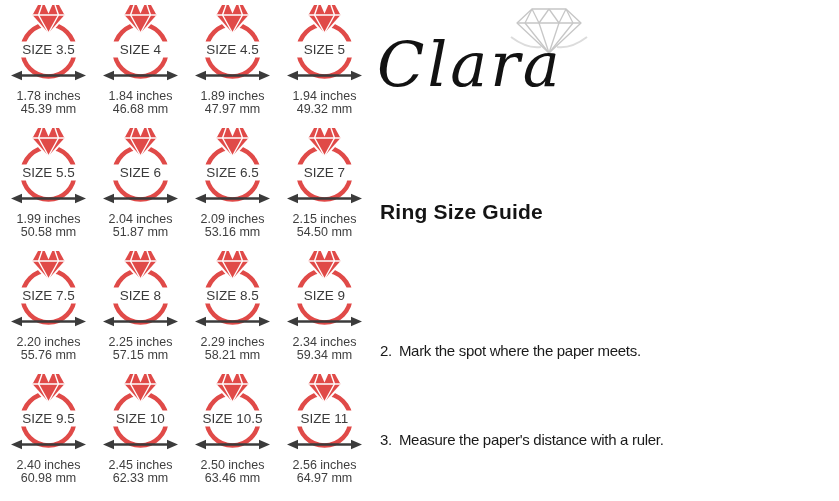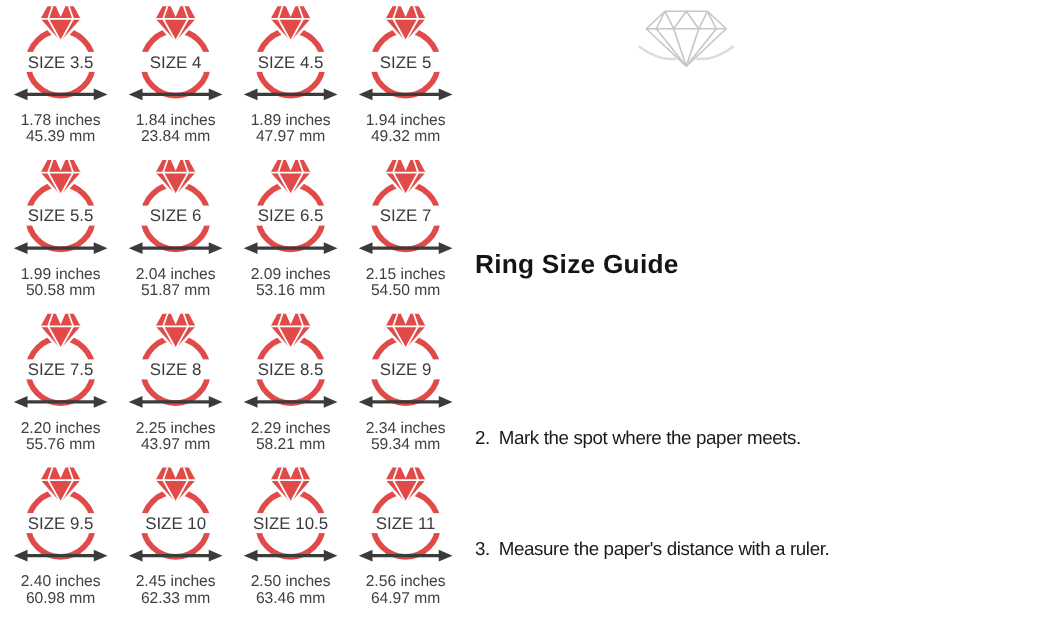--- a/index.html
+++ b/index.html
@@ -106,21 +106,21 @@
       <text x="45.5" y="50" text-anchor="middle" class="size-label-text">SIZE 4</text>
 
       <g>
         <line x1="16" y1="71.5" x2="75" y2="71.5" stroke-width="2.6" stroke="#3b3b3b"></line>
         <polygon points="8,71.5 19,66.8 19,76.2" fill="#3b3b3b"></polygon>
         <polygon points="83,71.5 72,66.8 72,76.2" fill="#3b3b3b"></polygon>
       </g>
     </svg>
     <div class="measure">
       <div>1.84 inches</div>
-      <div>23.84 mm</div>
+      <div>46.68 mm</div>
     </div>
   </div>
 
   <div class="ring-cell">
     <svg width="91" height="82" viewBox="0 0 91 82">
 
       <circle cx="45.5" cy="46.5" r="26" fill="none" stroke-width="4.5" stroke="#e04a48"></circle>
 
       <g>
         <polygon points="35,1 56,1 61.5,11 45.5,29 29.5,11" fill="#ffffff" stroke="#ffffff" stroke-width="4" stroke-linejoin="round"></polygon>
@@ -370,21 +370,21 @@
       <text x="45.5" y="50" text-anchor="middle" class="size-label-text">SIZE 8</text>
 
       <g>
         <line x1="16" y1="71.5" x2="75" y2="71.5" stroke-width="2.6" stroke="#3b3b3b"></line>
         <polygon points="8,71.5 19,66.8 19,76.2" fill="#3b3b3b"></polygon>
         <polygon points="83,71.5 72,66.8 72,76.2" fill="#3b3b3b"></polygon>
       </g>
     </svg>
     <div class="measure">
       <div>2.25 inches</div>
-      <div>43.97 mm</div>
+      <div>57.15 mm</div>
     </div>
   </div>
 
   <div class="ring-cell">
     <svg width="91" height="82" viewBox="0 0 91 82">
 
       <circle cx="45.5" cy="46.5" r="26" fill="none" stroke-width="4.5" stroke="#e04a48"></circle>
 
       <g>
         <polygon points="35,1 56,1 61.5,11 45.5,29 29.5,11" fill="#ffffff" stroke="#ffffff" stroke-width="4" stroke-linejoin="round"></polygon>
@@ -594,20 +594,21 @@
         <line x1="20" y1="16" x2="44" y2="46"></line>
         <line x1="68" y1="16" x2="44" y2="46"></line>
         <line x1="34" y1="16" x2="44" y2="46"></line>
         <line x1="54" y1="16" x2="44" y2="46"></line>
       </g>
       <g fill="none" stroke="#dcdcdc" stroke-width="2">
         <path d="M6,30 Q22,42 36,40"></path>
         <path d="M82,30 Q66,42 52,40"></path>
       </g>
     </svg>
+    <span class="brand-word brand-first">Clara</span>
   </div>
 
   <h1 class="guide-title">Ring Size Guide</h1>
 
   <p class="step s2">
     <span class="step-num">2.</span><span class="step-text">Mark the spot where the paper meets.</span>
   </p>
   <p class="step s3">
     <span class="step-num">3.</span><span class="step-text">Measure the paper's distance with a ruler.</span>
   </p>

